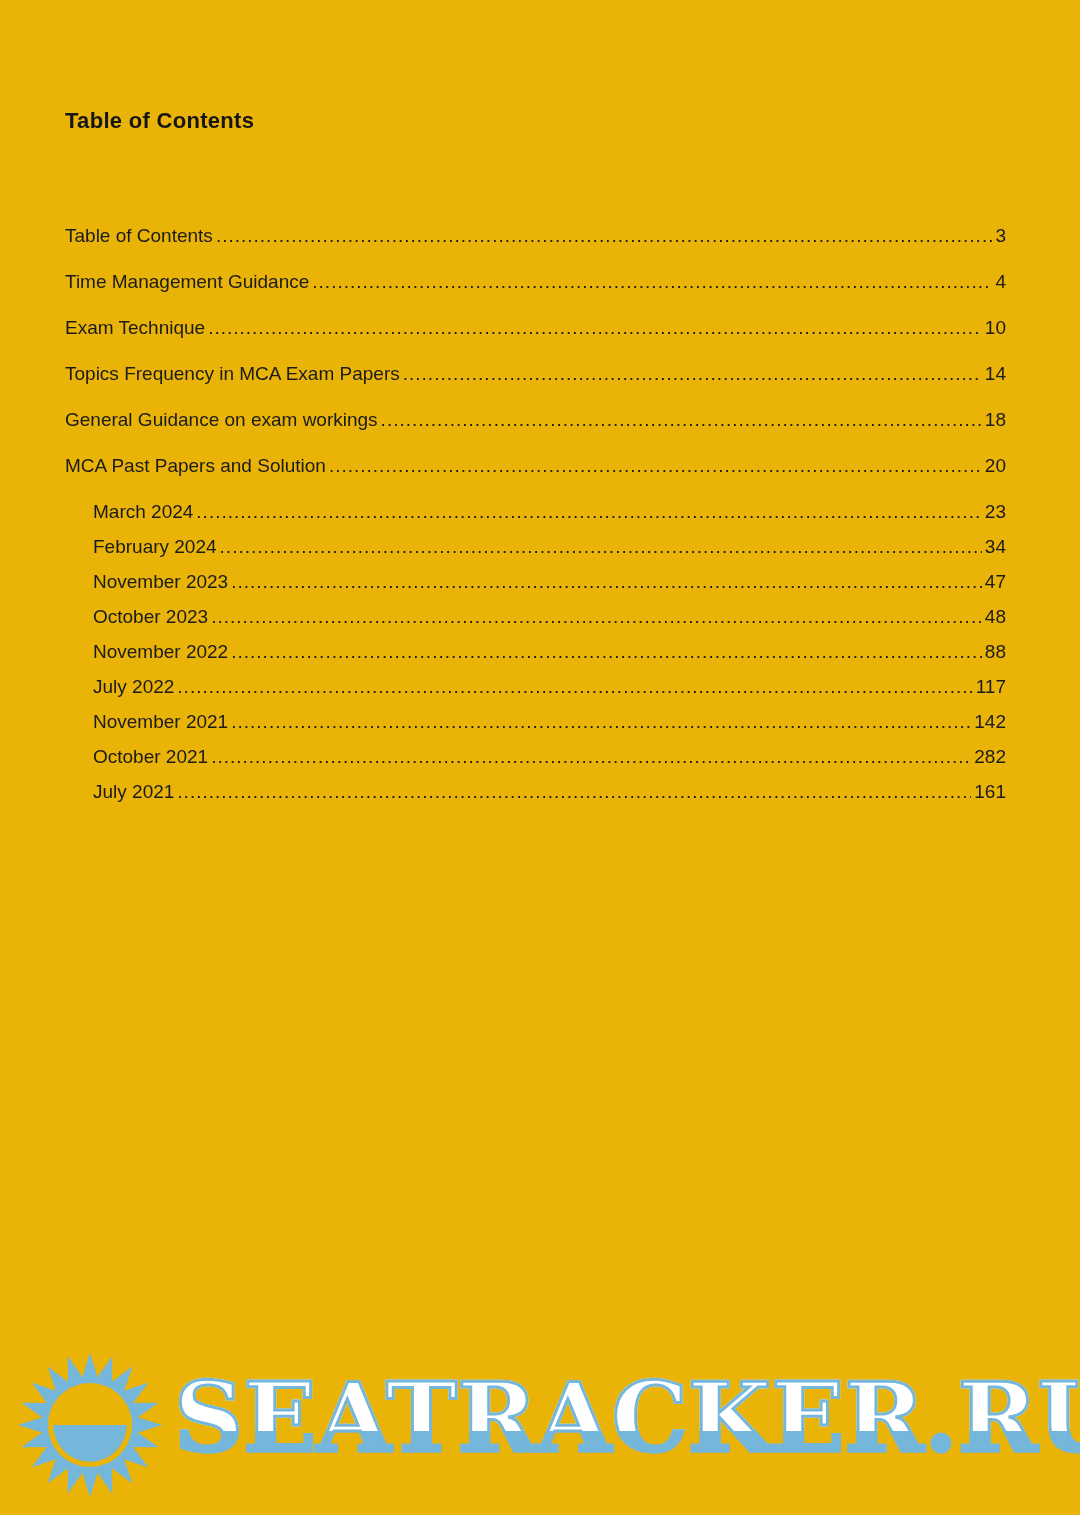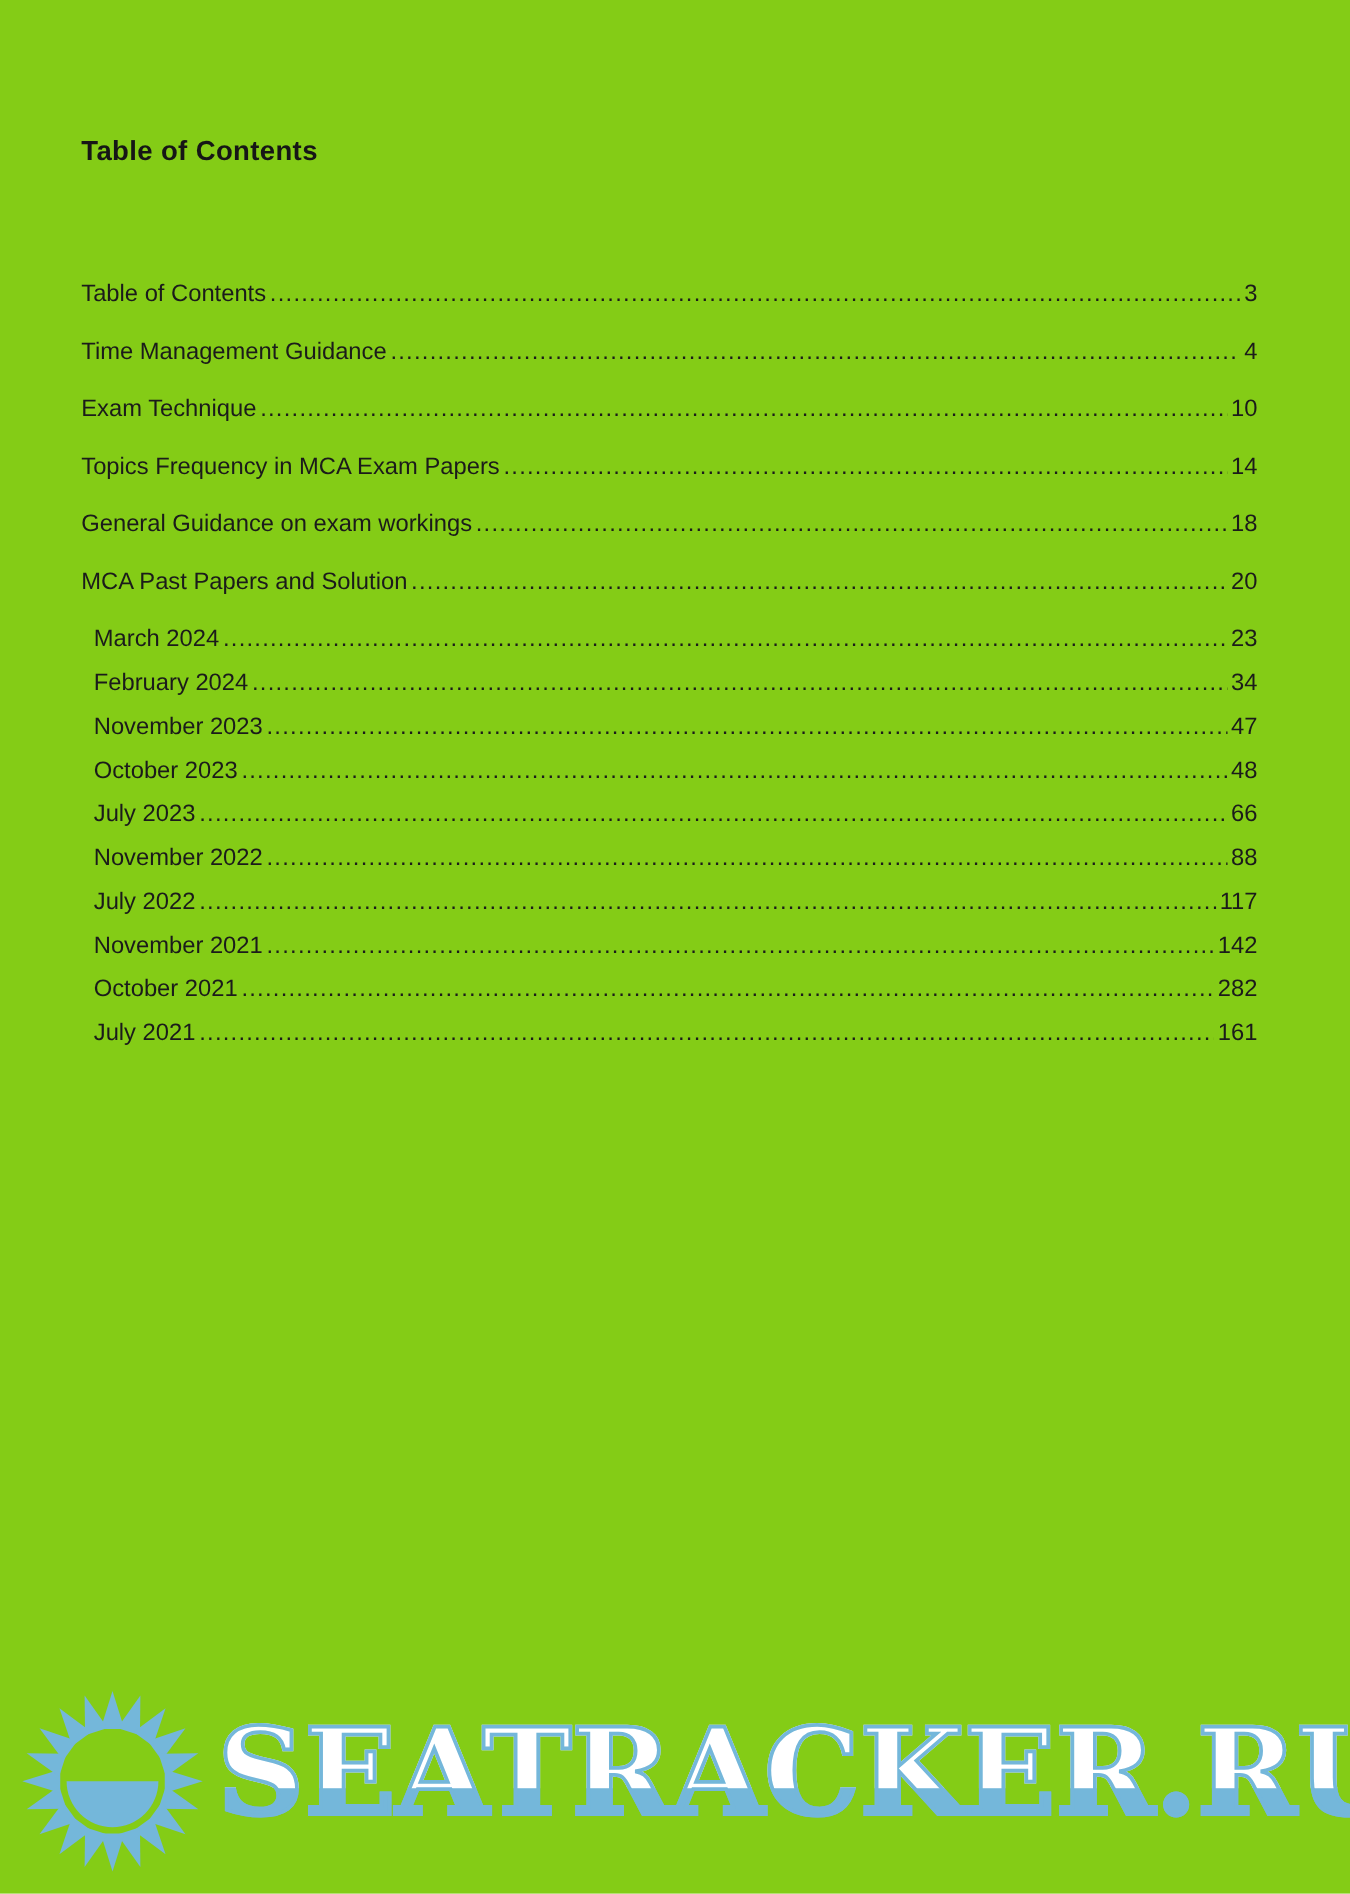--- a/index.html
+++ b/index.html
@@ -7,21 +7,21 @@
   html, body {
     background: #ffffff;
     font-family: "Liberation Sans", "DejaVu Sans", sans-serif;
     color: #1b1b1b;
   }
 
   .page {
     position: relative;
     width: 1080px;
     height: 1515px;
-    background: #84cc16;
+    background: #eab308;
     overflow: hidden;
     margin: 0 auto;
   }
 
   .content {
     padding: 108px 74px 0 65px;
   }
 
   .doc-title {
     font-size: 22px;
@@ -38,21 +38,21 @@
     display: flex;
     align-items: baseline;
     font-size: 19px;
     line-height: 24px;
     margin-bottom: 22px;
     color: #1b1b1b;
     cursor: pointer;
   }
 
   .toc-row.sub {
-    margin-left: 10px;
+    margin-left: 28px;
     margin-bottom: 11px;
   }
 
   .toc-label {
     white-space: nowrap;
     flex: 0 0 auto;
   }
 
   .leader {
     flex: 1 1 auto;
@@ -171,25 +171,20 @@
     <span class="leader"></span>
     <span class="toc-page">47</span>
   </div>
 
   <div class="toc-row sub">
     <span class="toc-label">October 2023</span>
     <span class="leader"></span>
     <span class="toc-page">48</span>
   </div>
 
-  <div class="toc-row sub">
-    <span class="toc-label">July 2023</span>
-    <span class="leader"></span>
-    <span class="toc-page">66</span>
-  </div>
 
 
   <div class="toc-row sub">
     <span class="toc-label">November 2022</span>
     <span class="leader"></span>
     <span class="toc-page">88</span>
   </div>
 
 
   <div class="toc-row sub">

